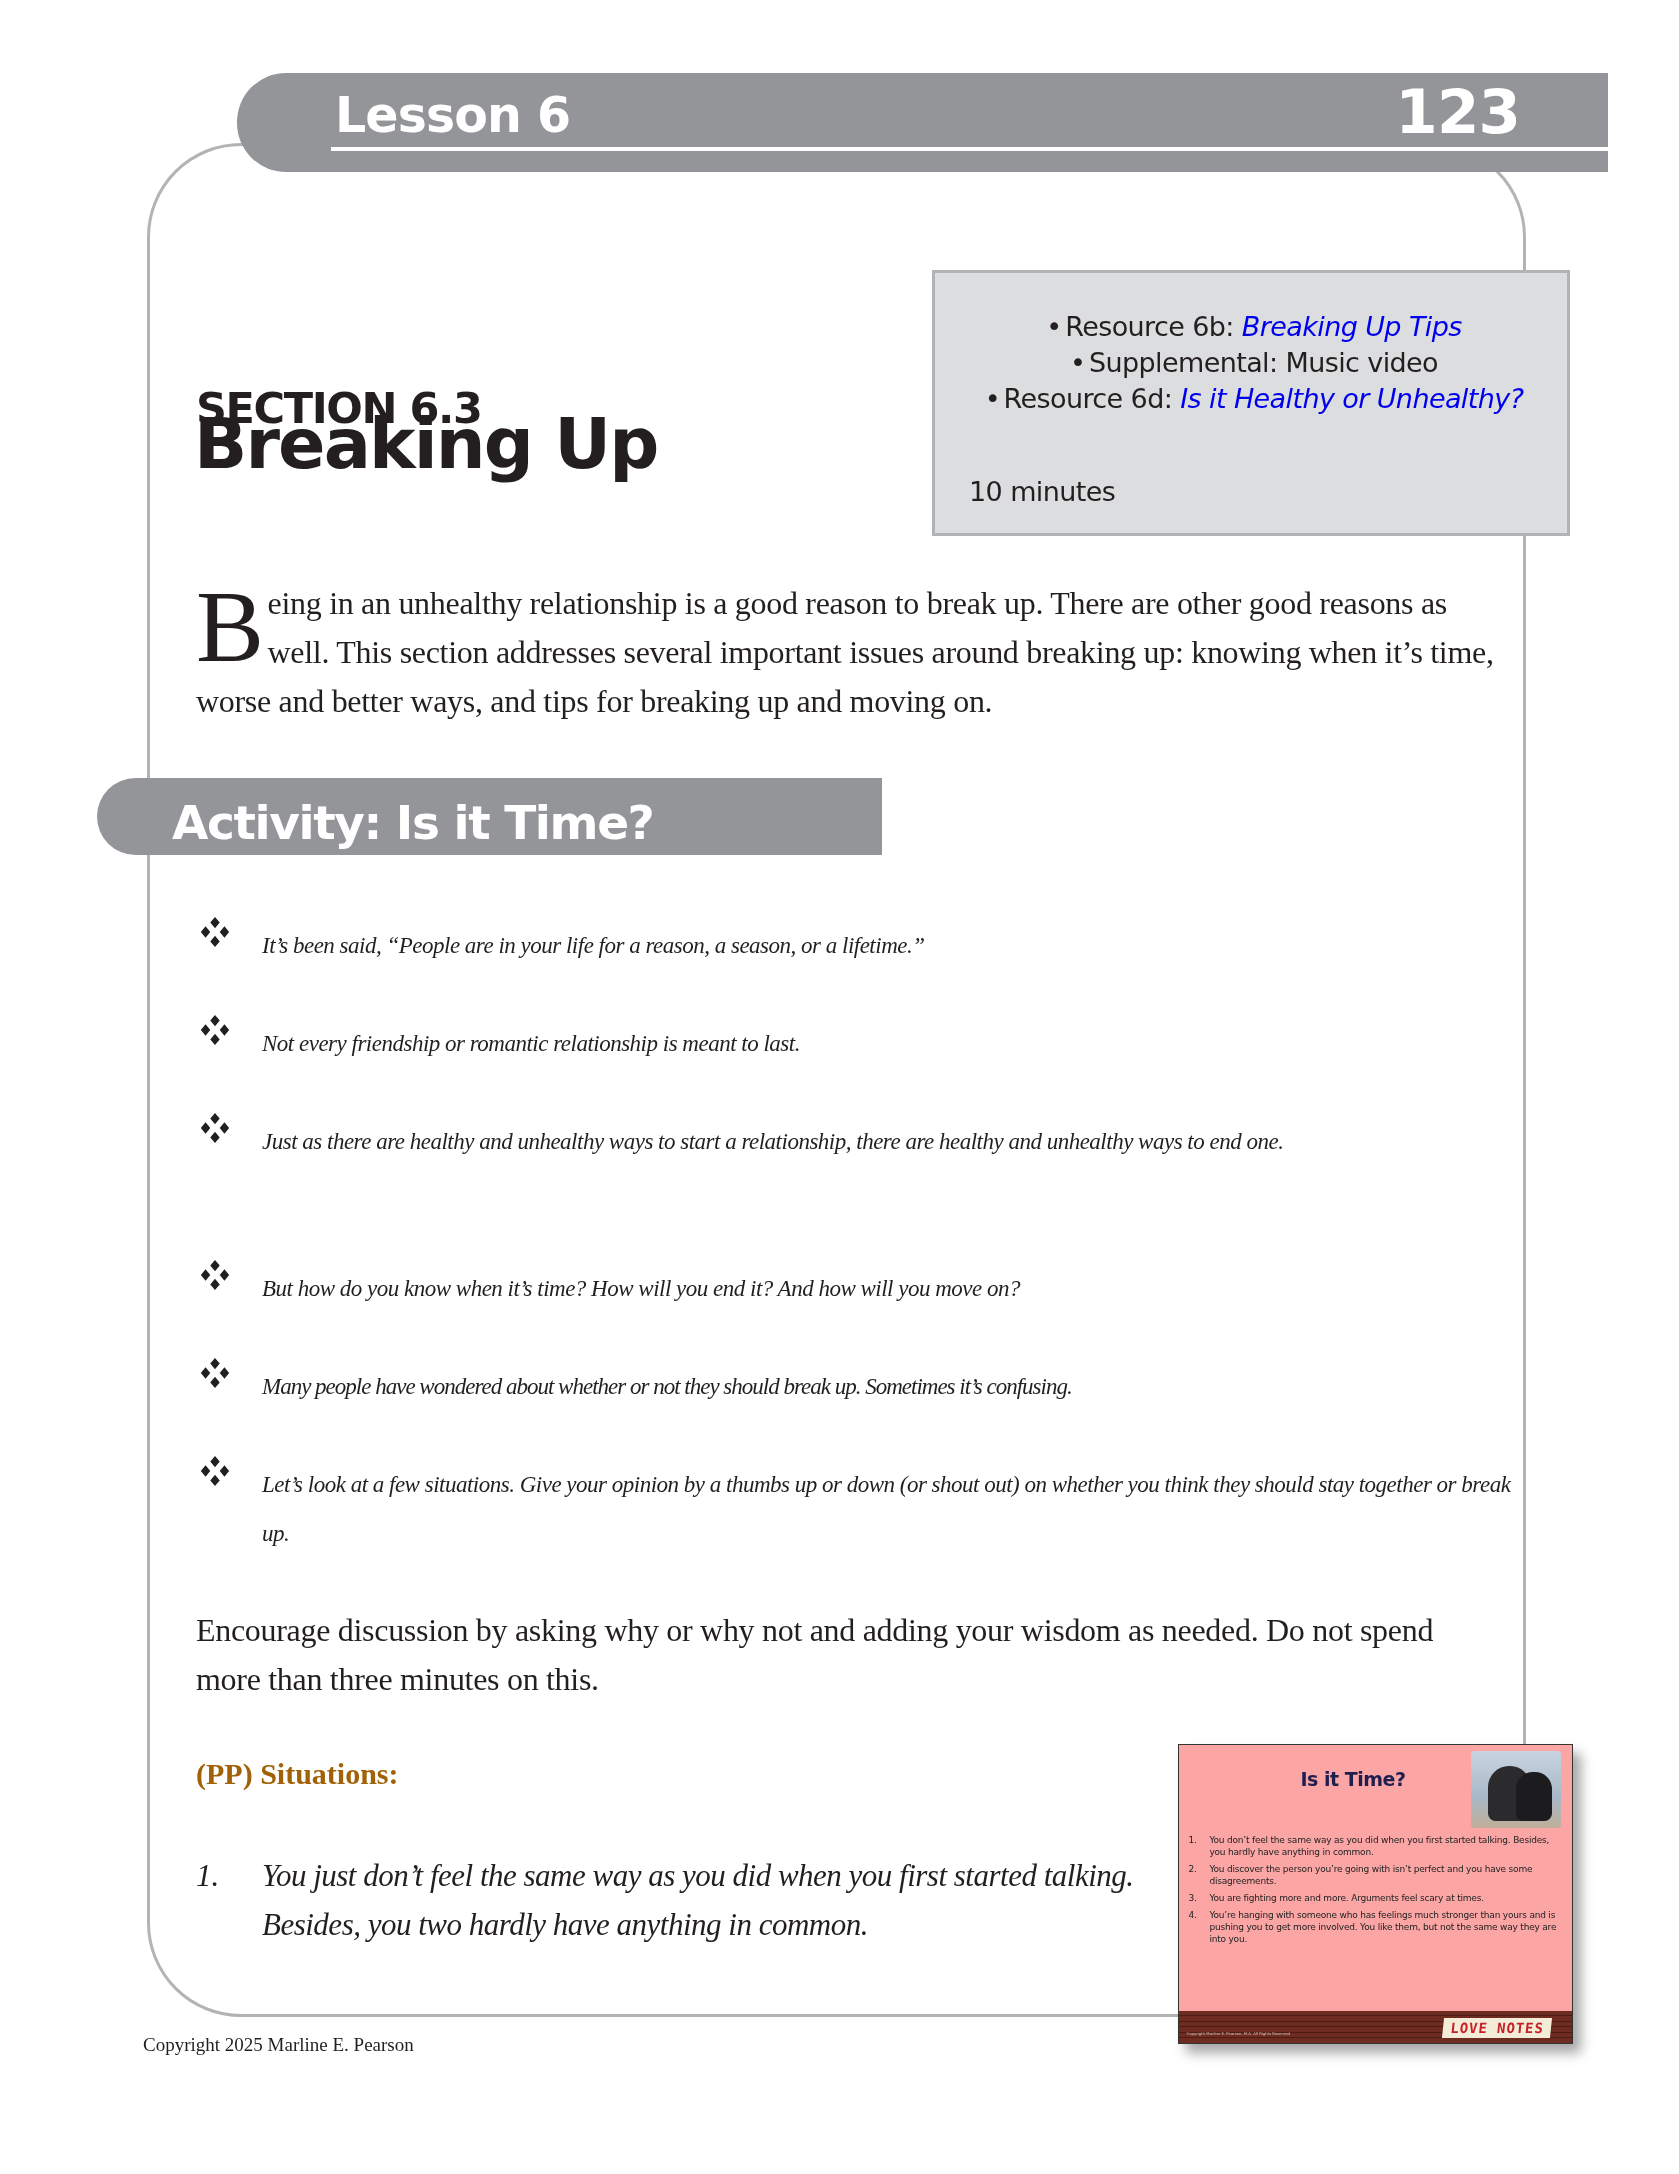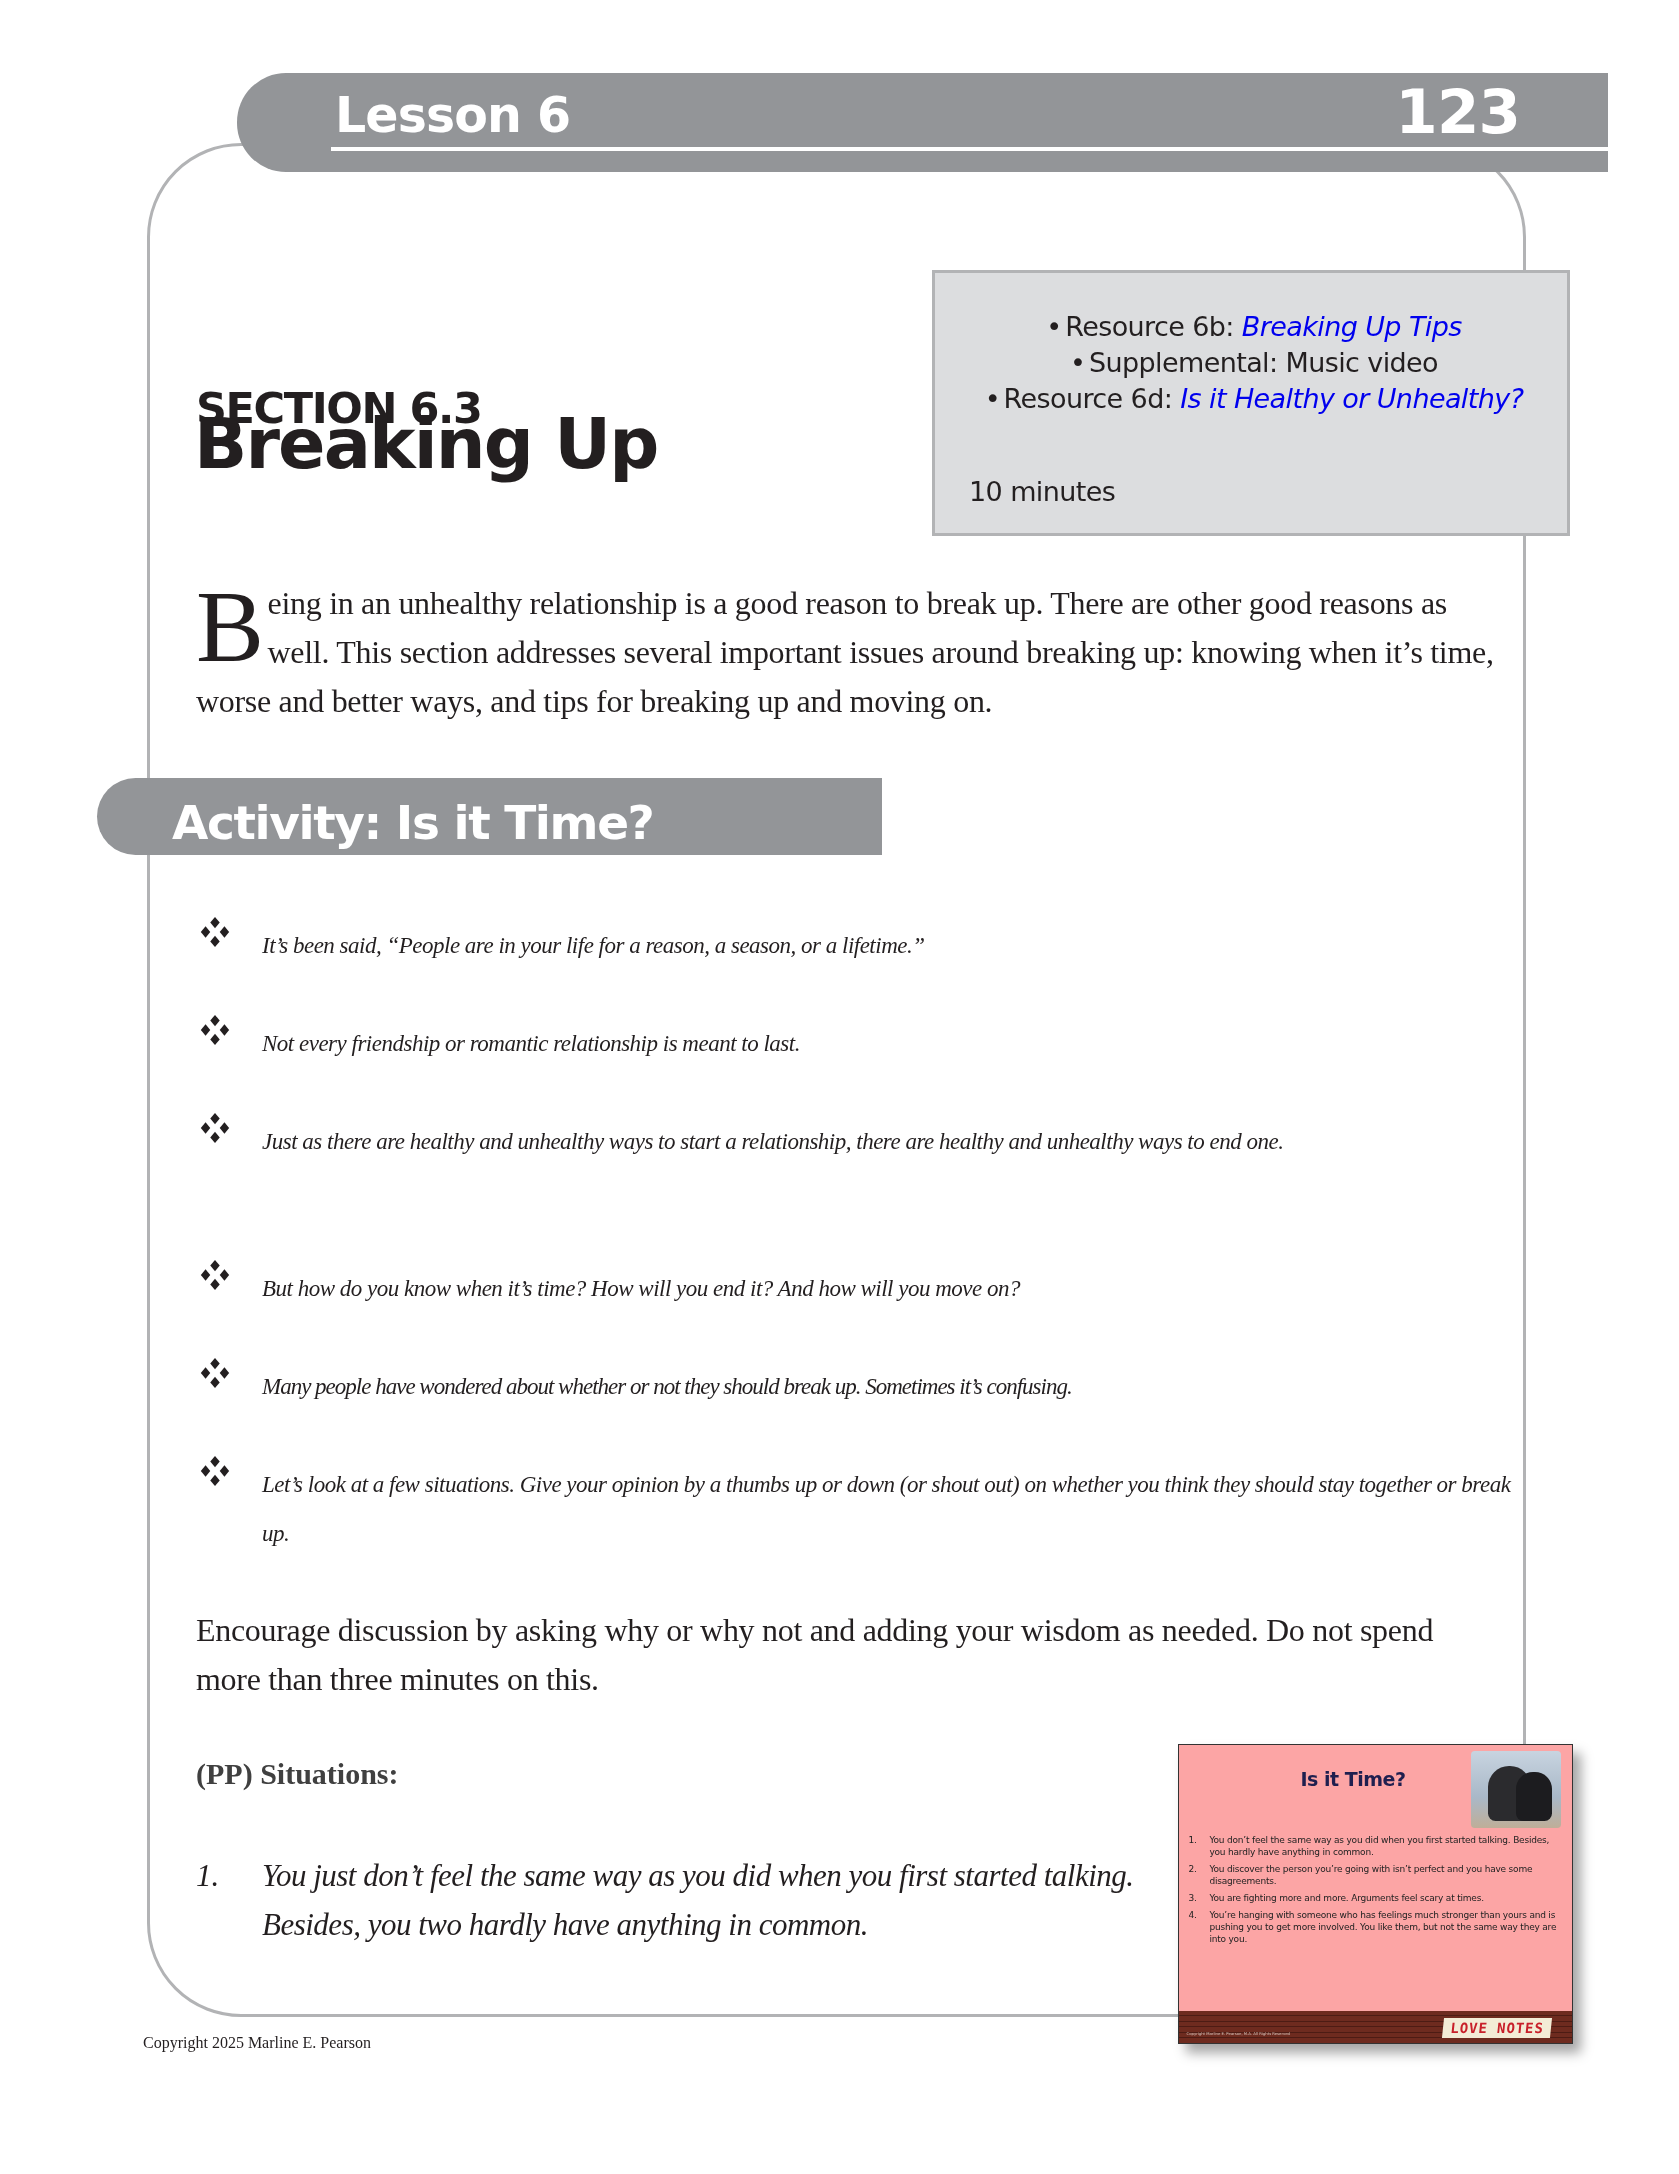--- a/index.html
+++ b/index.html
@@ -49,29 +49,29 @@
 
   
   .bullet-item { position:absolute; left:198px; width:1318px; }
   .bullet-glyph { position:absolute; left:0; top:-5.6px; width:34px; height:34px; }
   .bullet-text { position:absolute; left:64px; width:1262px; font-family:"Liberation Serif", serif;
                  font-style:italic; font-size:23px; line-height:49px; color:#231f20; letter-spacing:-0.5px; }
 
   .para { position:absolute; left:196px; width:1337px; font-family:"Liberation Serif", serif;
           font-size:32px; line-height:49px; color:#231f20; letter-spacing:-0.3px; }
   .pp-heading { position:absolute; left:196px; top:1757px; font-family:"Liberation Serif", serif;
-                font-weight:bold; font-size:30px; color:#404040; }
+                font-weight:bold; font-size:30px; color:#a16207; }
   .situation { position:absolute; left:196px; top:1851px; width:942px; }
   .situation .num { position:absolute; left:0; top:0; font-family:"Liberation Serif", serif; font-style:italic;
                     font-size:31px; line-height:49px; }
   .situation .txt { position:absolute; left:66px; width:904px; font-family:"Liberation Serif", serif; font-style:italic;
                     font-size:31px; line-height:49px; letter-spacing:-0.5px; }
 
   .footer { position:absolute; left:143px; top:2034px; font-family:"Liberation Serif", serif;
-            font-size:16px; color:#231f20; }
+            font-size:19px; color:#231f20; }
 
   
   .slide { position:absolute; left:1178px; top:1744px; width:393px; height:298px; background:#fca5a5;
            border:1.9px solid #333; box-shadow:7.5px 9.4px 11.3px rgba(0,0,0,0.35); overflow:hidden; }
   .slide-title { position:absolute; left:0; top:22.6px; width:282px; text-align:center; font-family:"DejaVu Sans", sans-serif;
                  font-weight:bold; font-size:19px; color:#1f1f4f; padding-left:66px; box-sizing:border-box; letter-spacing:-0.5px; }
   .slide-photo { position:absolute; right:11.3px; top:5.6px; width:90px; height:77px;
                  background:linear-gradient(180deg,#c8d4e0 0%,#a9b8c8 60%,#bfae98 100%); border-radius:3.8px; }
   .slide-photo .p1 { position:absolute; left:17px; top:15px; width:43px; height:55px; background:#2b2b2e; border-radius:21px 21px 7.5px 7.5px; }
   .slide-photo .p2 { position:absolute; left:45px; top:21px; width:36px; height:49px; background:#1c1c1f; border-radius:17px 17px 7.5px 7.5px; }

